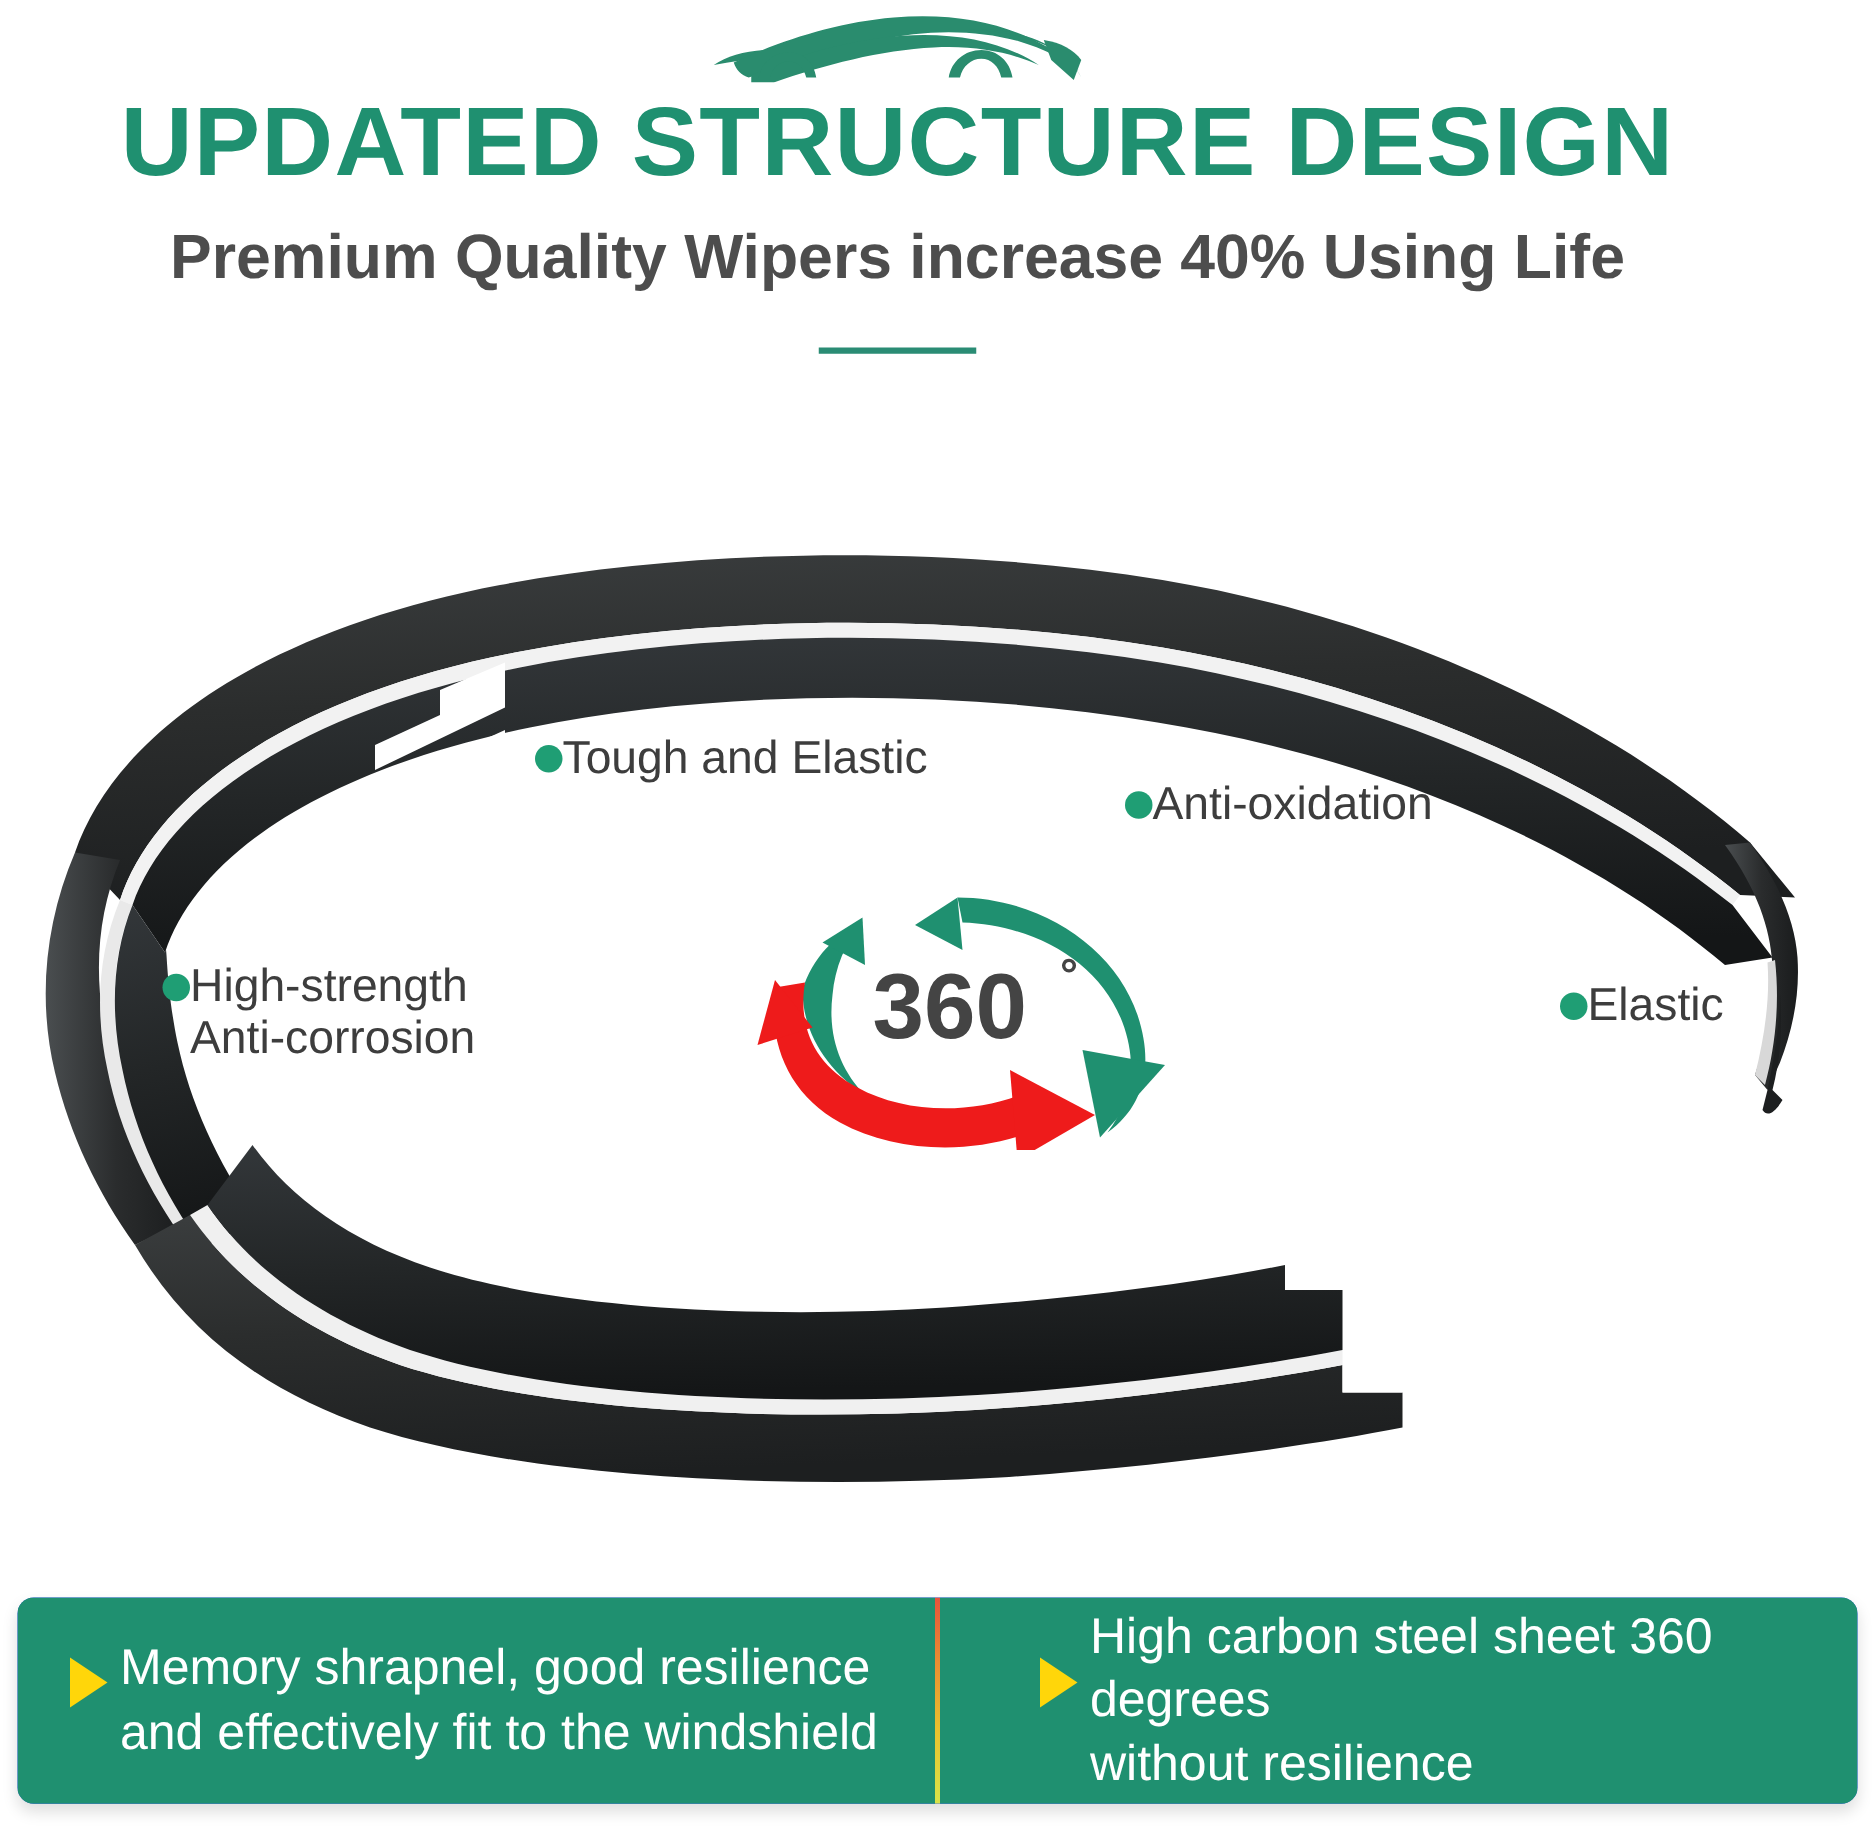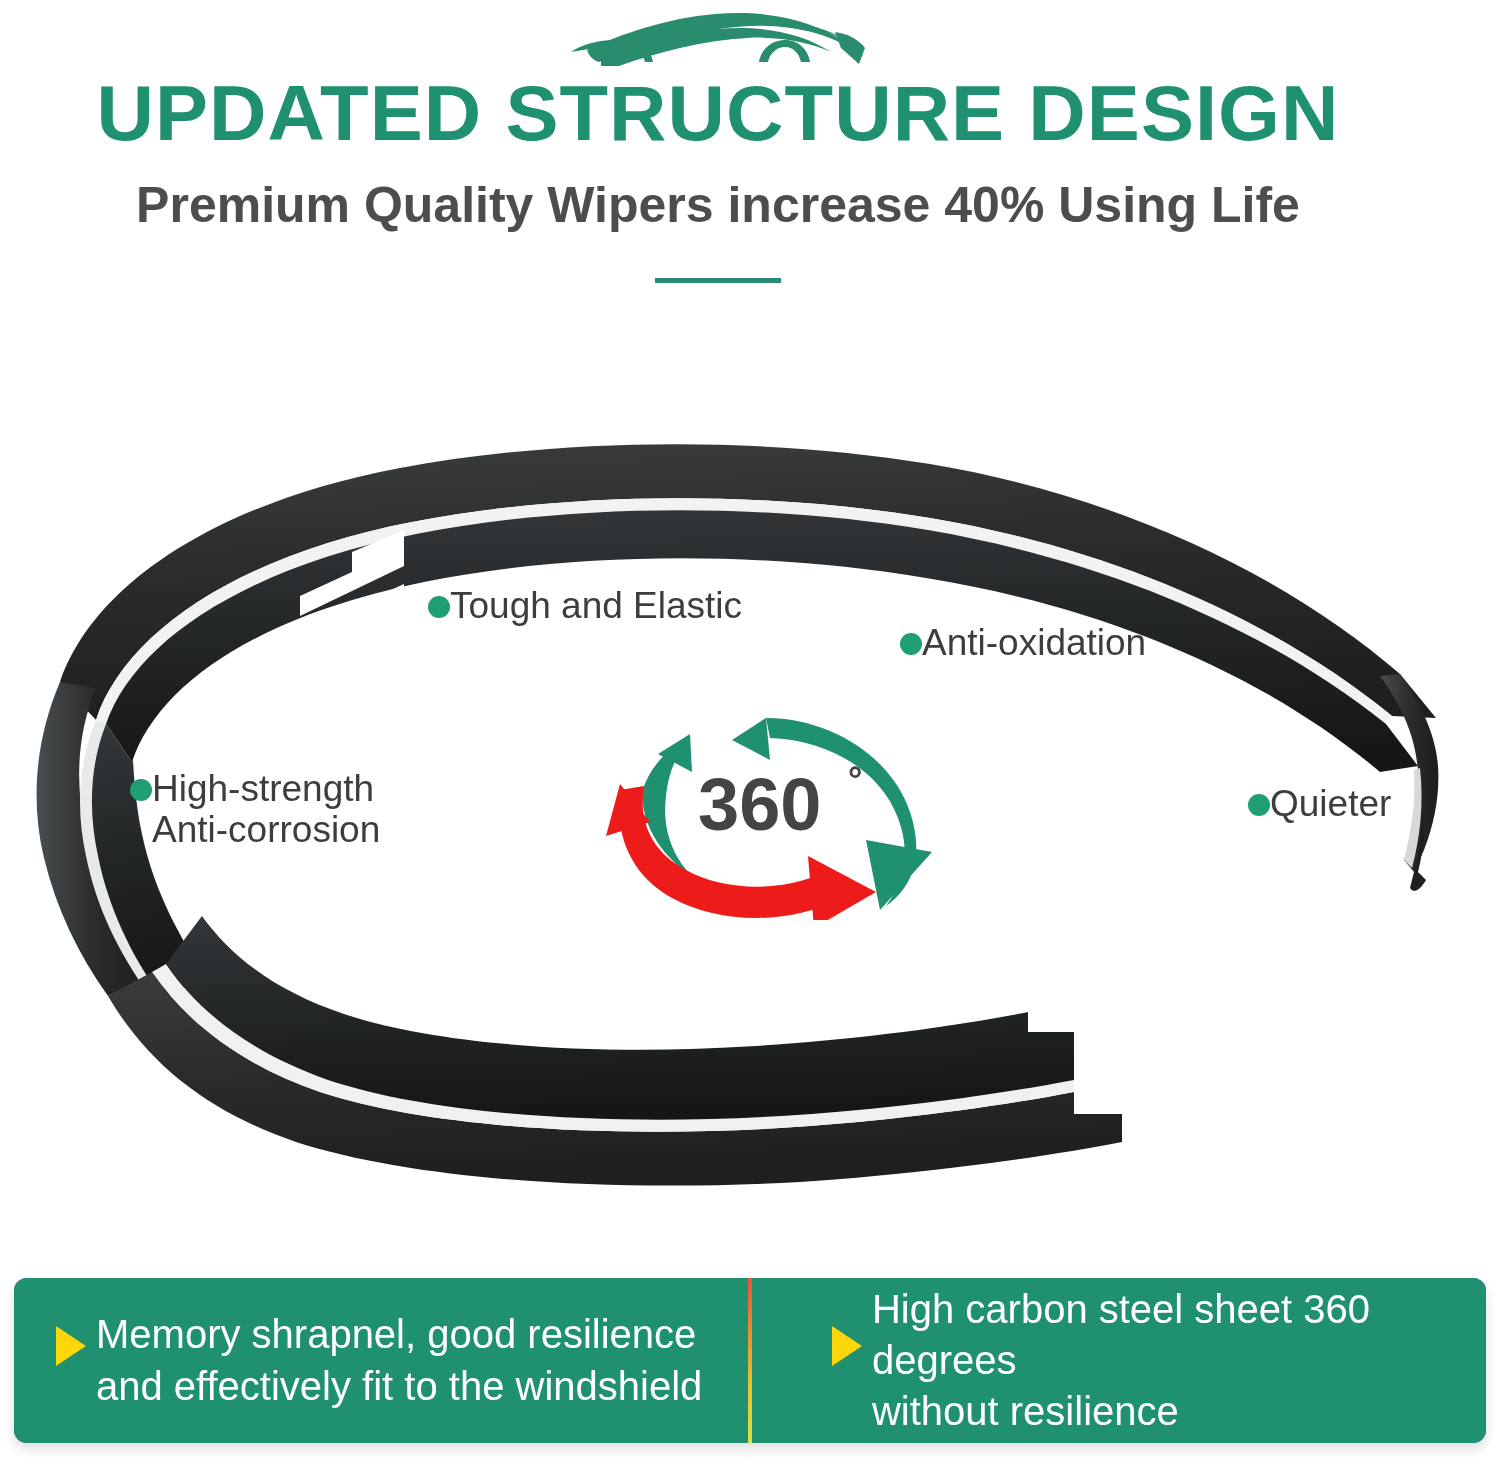--- a/index.html
+++ b/index.html
@@ -304,21 +304,21 @@
 <div class="feature-label" id="label-highstr">
   <span class="feature-dot"></span>
   <span>
     <span style="display:block">High-strength</span>
     <span style="display:block">Anti-corrosion</span>
   </span>
 </div>
 
 <div class="feature-label" id="label-quieter">
   <span class="feature-dot"></span>
-  <span>Quieter</span>
+  <span>Elastic</span>
 </div>
 
 <div id="badge-360">
   <svg viewBox="0 0 380 220">
 
     <g>
       <path d="M 186 18
                C 252 18, 312 58, 330 112
                C 344 154, 334 186, 306 206
                C 326 180, 330 150, 318 118

